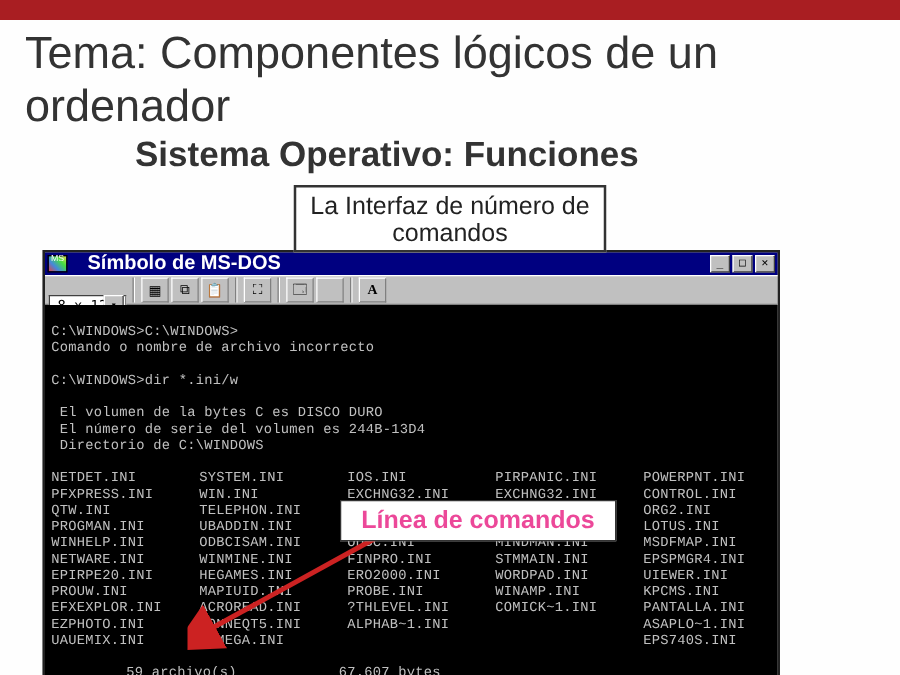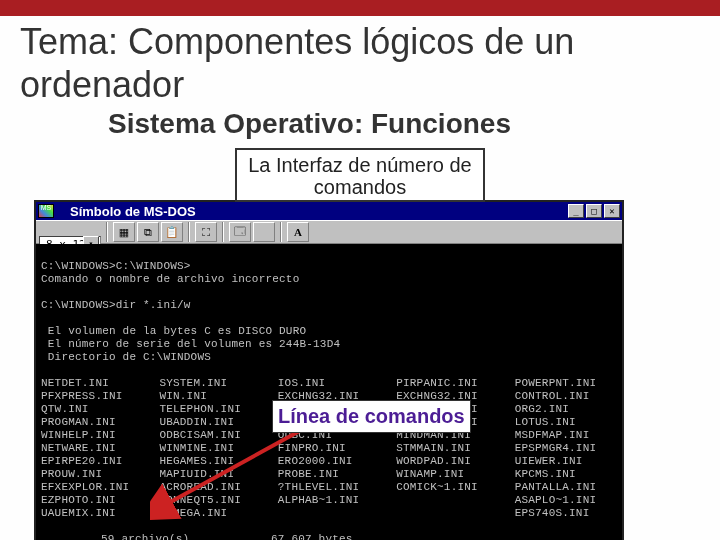--- a/index.html
+++ b/index.html
@@ -63,21 +63,21 @@
     width: 16px;
     height: 14px;
     background: linear-gradient(45deg,#d44,#48d,#4d4,#dd4);
     border: 1px solid #000;
     margin-right: 4px;
     font-size: 7px;
     line-height: 6px;
     color: #fff;
     text-align: center;
   }
-  .titlebar-text { flex: 1; font-weight: bold; font-size: 13px; padding-left: 12px; }
+  .titlebar-text { flex: 1; font-weight: bold; font-size: 16px; padding-left: 12px; }
   .titlebar-btns { display: flex; gap: 2px; }
   .winbtn {
     width: 16px; height: 14px;
     background: #c0c0c0;
     border: 1px solid #fff;
     border-right-color: #404040;
     border-bottom-color: #404040;
     font-size: 9px;
     line-height: 12px;
     text-align: center;
@@ -161,25 +161,25 @@
     width: 116px;
   }
   .summary { padding-left: 60px; display:flex; }
   .summary .s1 { width: 170px; }
   .annotation {
     position: absolute;
     left: 272px;
     top: 400px;
     background: #fff;
     border: 1px solid #333;
-    padding: 4px 5px;
+    padding: 4px 16px;
     font-family: Arial, sans-serif;
     font-size: 20px;
     font-weight: bold;
-    color: #4c1d95;
+    color: #ec4899;
     z-index: 5;
   }
   .arrow {
     position: absolute;
     left: 150px;
     top: 420px;
     width: 180px;
     height: 100px;
     pointer-events: none;
     z-index: 4;

